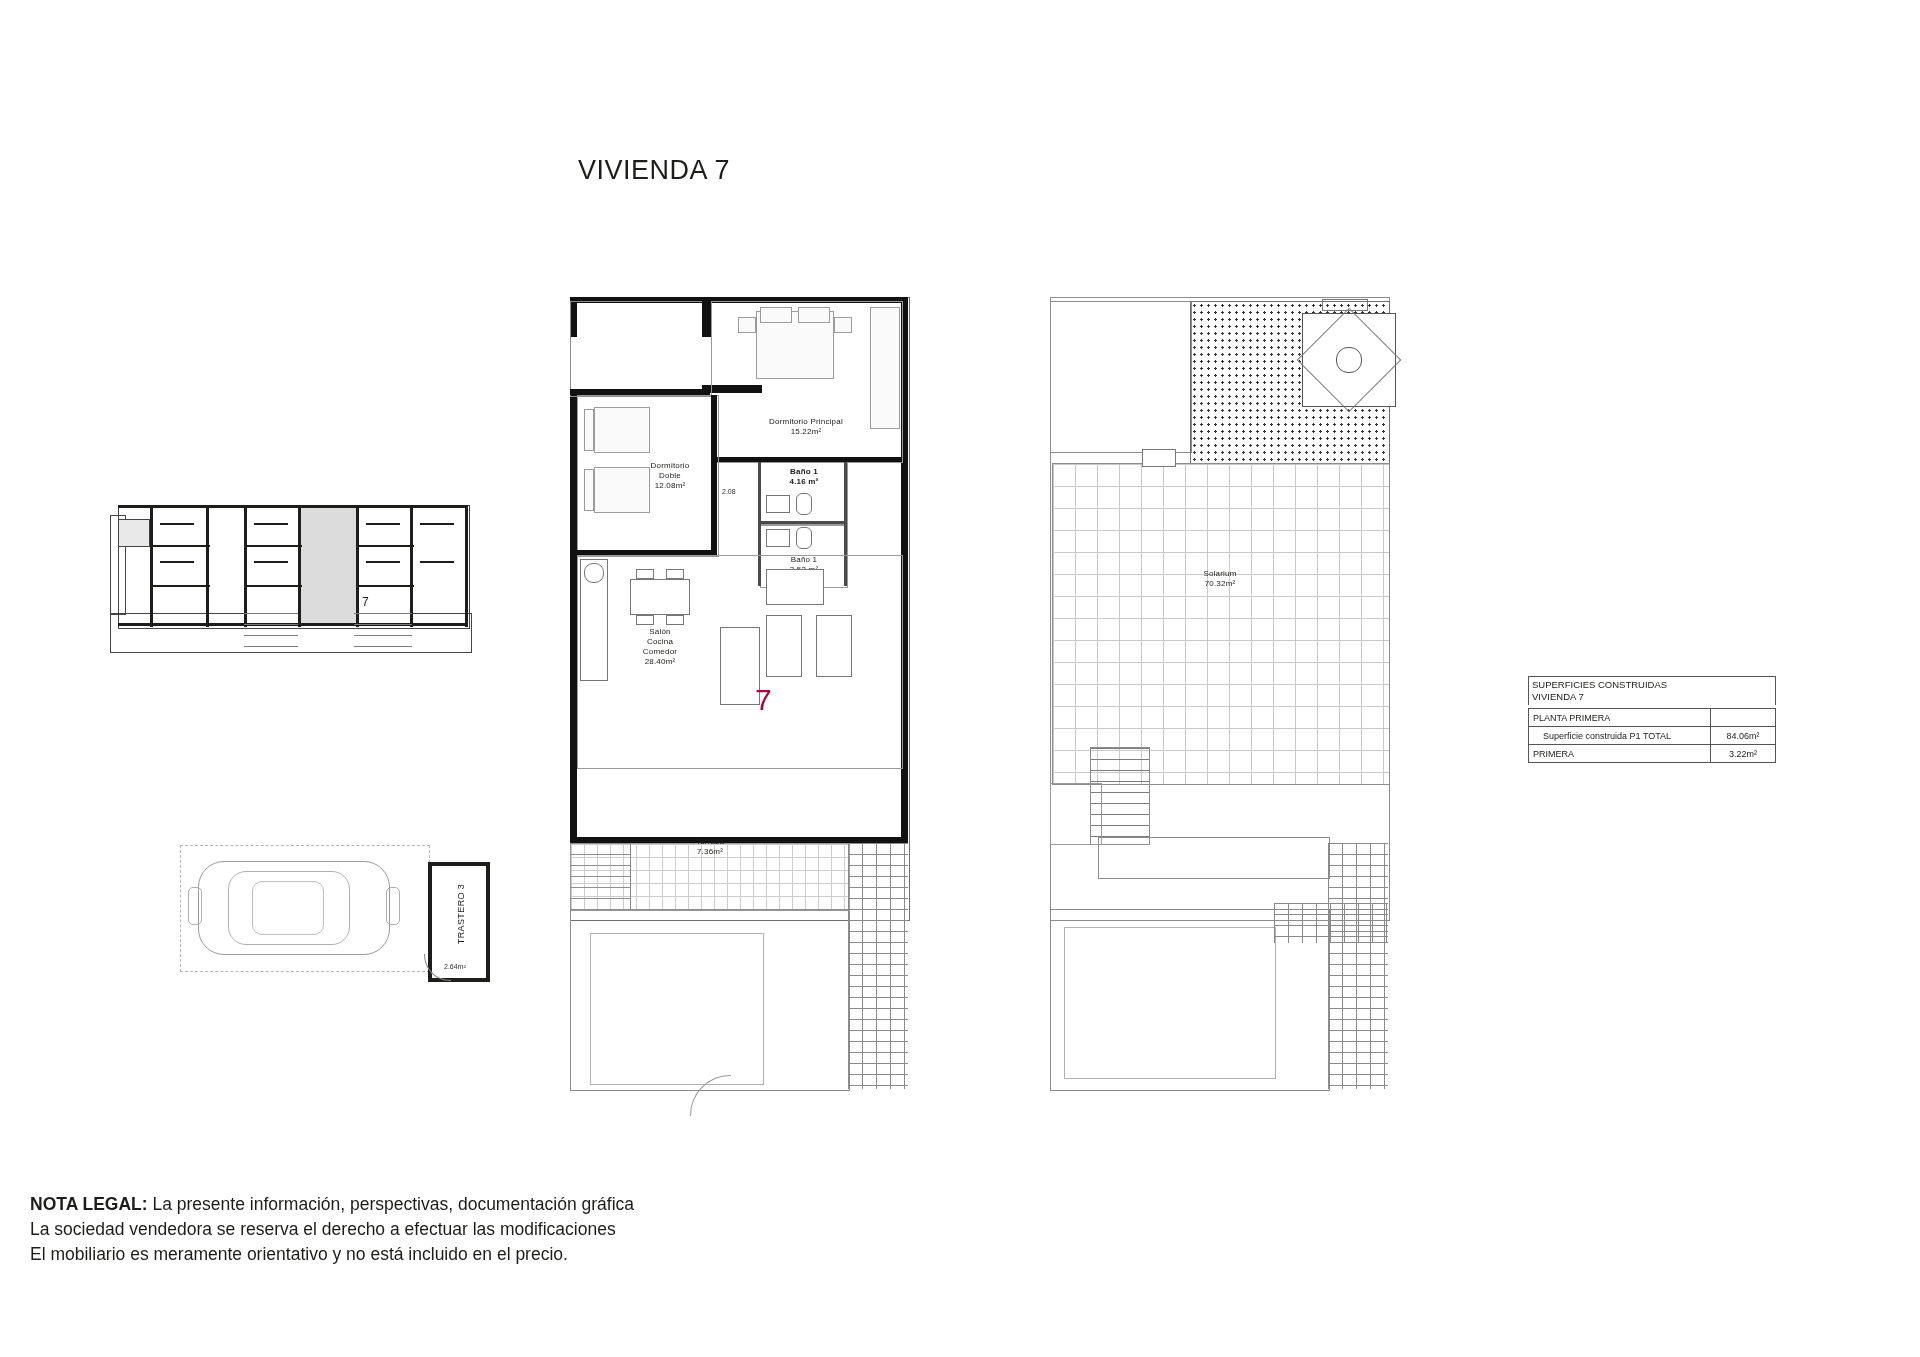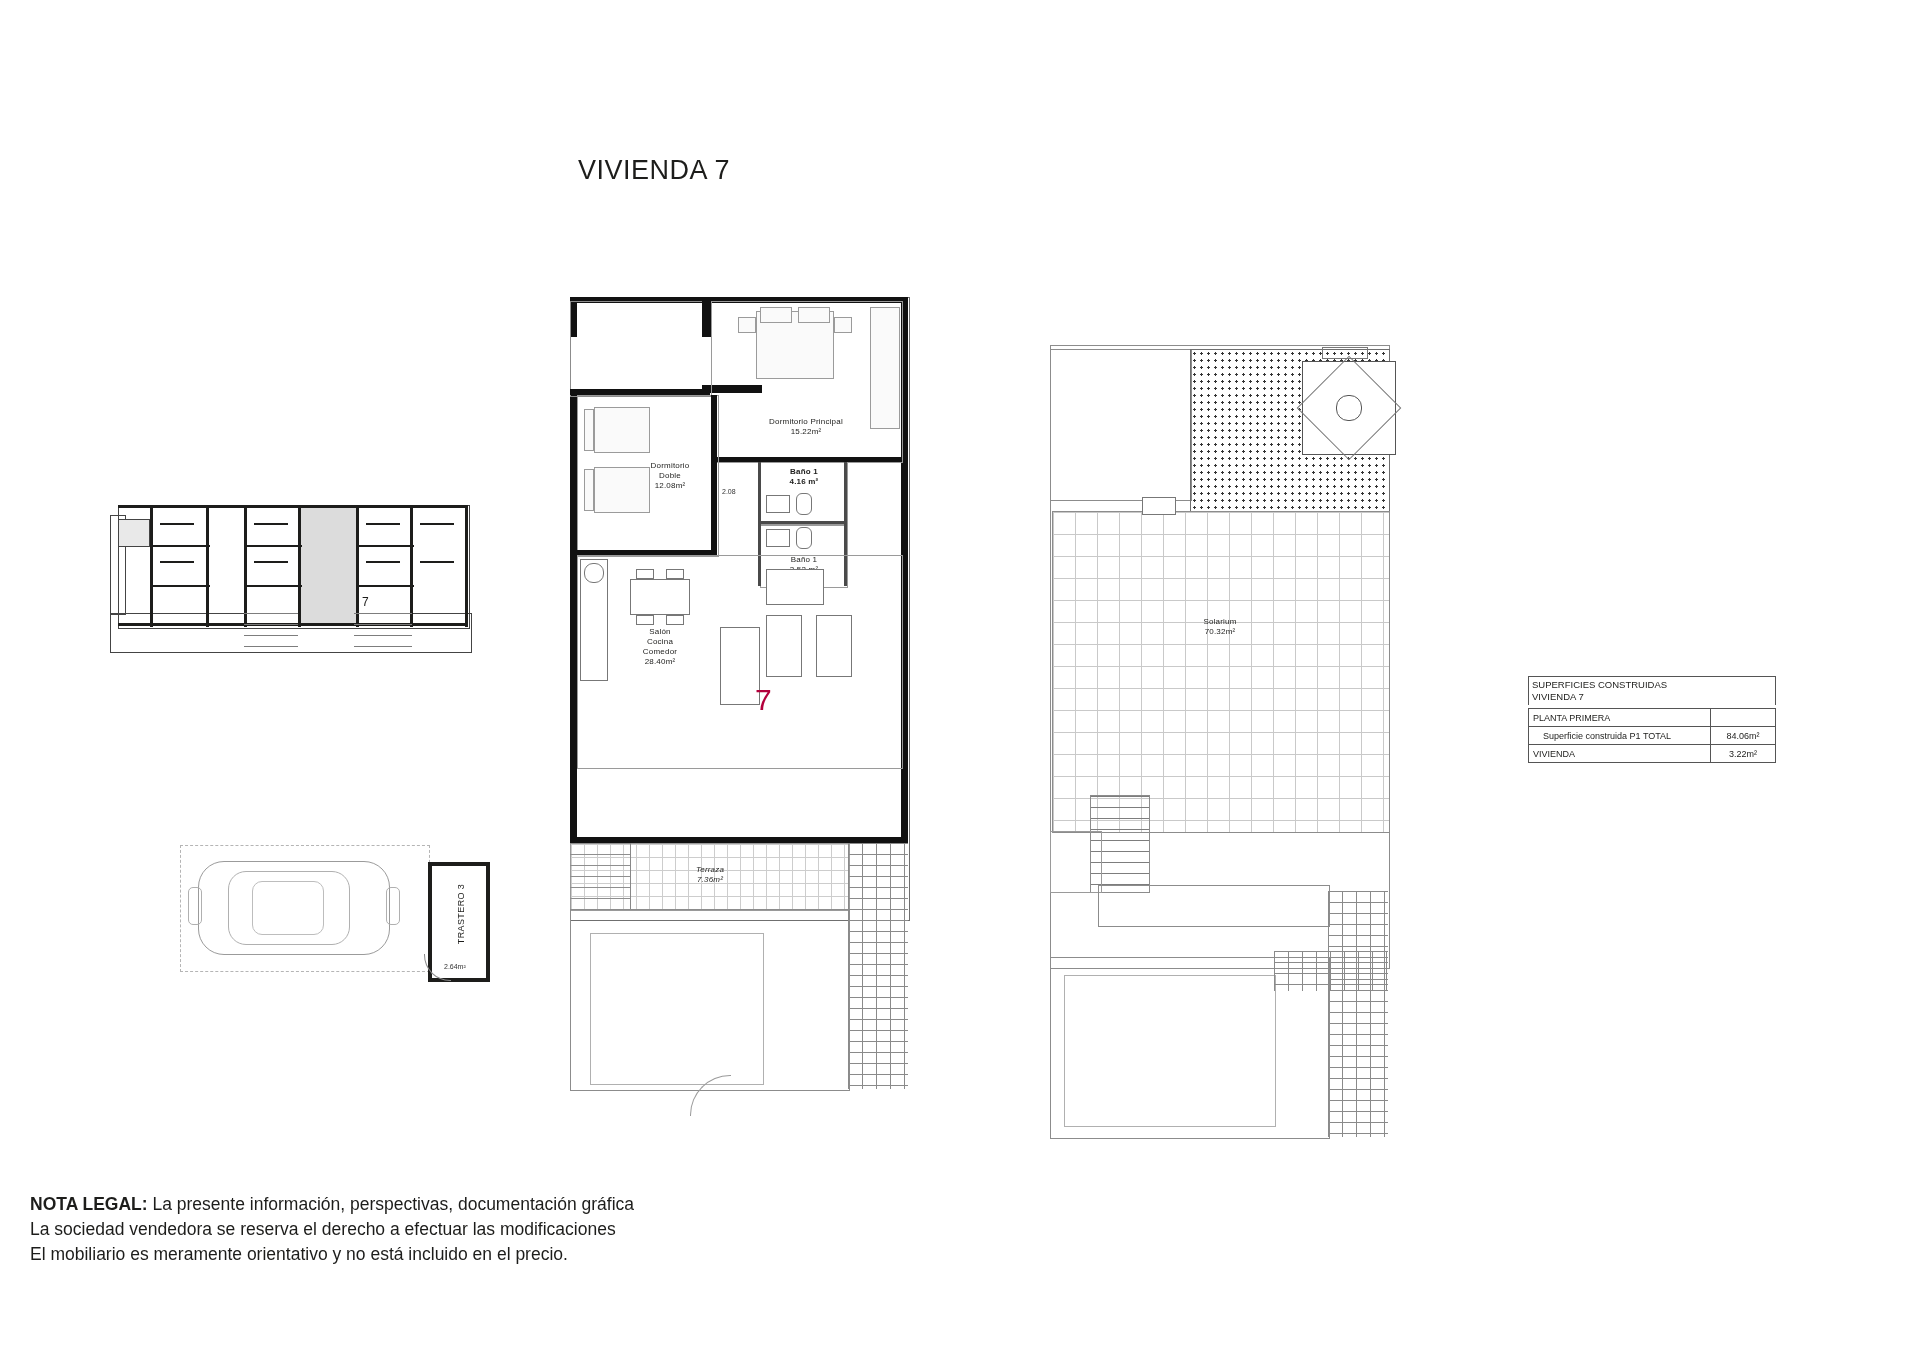--- a/index.html
+++ b/index.html
@@ -222,34 +222,34 @@
   <div class="abs furn" style="left:150px;top:330px;width:38px;height:76px;"></div>
   <div class="room-label abs" style="left:30px;top:330px;width:120px;">
     <span>Salón</span><br>
     <span>Cocina</span><br>
     <span>Comedor</span><br>
     <span>28.40m²</span>
   </div>
 
   <div class="abs thin grid-tile-sm" style="left:0;top:546px;width:278px;height:66px;border-color:#9a9a9a;"></div>
   <div class="abs" style="left:0;top:546px;width:60px;height:66px;background:repeating-linear-gradient(to bottom,#8f8f8f 0 1px,transparent 1px 11px);border-right:1px solid #888;"></div>
-  <div class="room-label abs" style="left:20px;top:568px;width:240px;font-style:italic;">
+  <div class="room-label abs" style="left:20px;top:540px;width:240px;">
     <span>Terraza</span><br>
     <span>7.36m²</span>
   </div>
   <div class="abs brick" style="left:278px;top:546px;width:60px;height:246px;"></div>
 
   <div class="abs thin" style="left:0;top:612px;width:278px;height:180px;border-color:#8c8c8c;"></div>
   <div class="abs thin" style="left:20px;top:636px;width:172px;height:150px;border-color:#b0b0b0;"></div>
   <div class="abs" style="left:120px;top:778px;width:40px;height:40px;border:1px solid #9a9a9a;border-radius:40px 0 0 0;border-right:none;border-bottom:none;"></div>
 </div>
 
 <div class="abs" id="unit-number-big">7</div>
 
-<div class="abs" style="left:1050px;top:297px;width:360px;height:830px;margin-top:48px;">
+<div class="abs" style="left:1050px;top:297px;width:360px;height:830px;">
   <div class="abs thin" style="left:0;top:0;width:338px;height:622px;border-color:#8c8c8c;"></div>
 
   <div class="abs thin" style="left:0;top:4px;width:140px;height:150px;border-color:#8c8c8c;"></div>
 
   <div class="abs hatch-dots thin" style="left:140px;top:4px;width:198px;height:162px;border-color:#6f6f6f;"></div>
 
   <div class="abs" style="left:252px;top:16px;width:92px;height:92px;border:1px solid #555;background:#fff;"></div>
   <div class="abs" style="left:262px;top:26px;width:72px;height:72px;border:1px solid #777;transform:rotate(45deg);"></div>
   <div class="abs" style="left:286px;top:50px;width:24px;height:24px;border:1px solid #555;border-radius:12px;background:#fff;"></div>
   <div class="abs" style="left:272px;top:2px;width:44px;height:10px;border:1px solid #777;"></div>
@@ -280,21 +280,21 @@
     <tbody>
         <tr>
       <td>PLANTA PRIMERA</td>
       <td class="val"></td>
     </tr>
     <tr>
       <td style="padding-left:14px;">Superficie construida P1 TOTAL</td>
       <td class="val">84.06m²</td>
     </tr>
     <tr>
-      <td>VIVIENDA</td>
+      <td>PRIMERA</td>
       <td class="val">3.22m²</td>
     </tr>
   </tbody>
     </table>
 </div>
 
 <div class="abs" id="legal">
   <div><b>NOTA LEGAL:</b><span> La presente información, perspectivas, documentación gráfica</span></div>
   <div>La sociedad vendedora se reserva el derecho a efectuar las modificaciones</div>
   <div>El mobiliario es meramente orientativo y no está incluido en el precio.</div>

